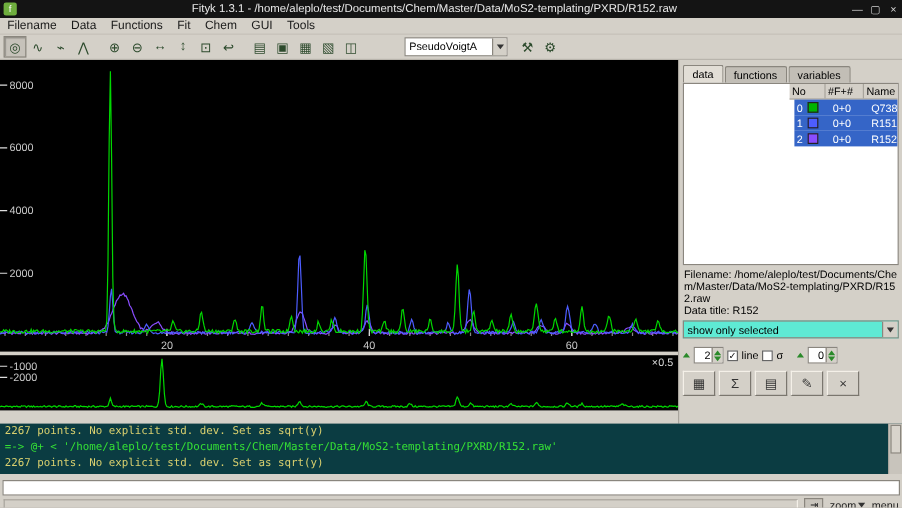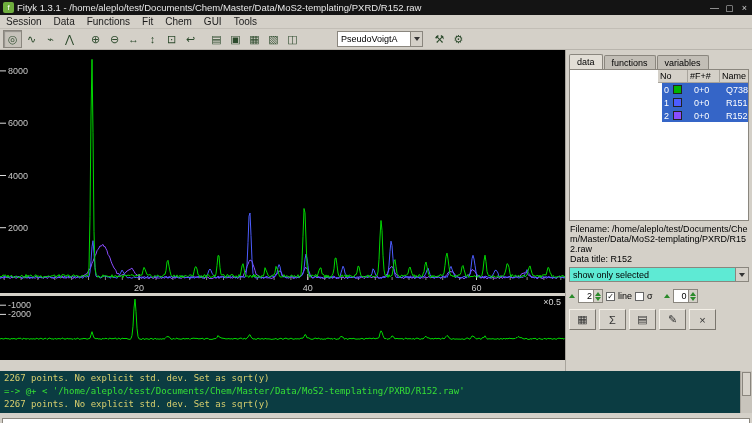--- a/index.html
+++ b/index.html
@@ -2,42 +2,42 @@
 <html><head>
 <meta charset="utf-8">
 <style>
   * { margin:0; padding:0; box-sizing:border-box; }
   body { font-family:"Liberation Sans", sans-serif; background:#888; }
   .window { width:752px; height:423px; background:#d4d0c8; position:relative; display:flex; flex-direction:column; overflow:hidden; }
 
   
   .titlebar { height:15px; background:#141414; color:#e8e8e8; display:flex; align-items:center; font-size:9.5px; flex:0 0 auto; }
   .app-icon { width:11px; height:11px; background:#6fae3e; color:#fff; font-size:8px; display:flex; align-items:center; justify-content:center; margin:0 3px; border-radius:2px; }
-  .win-title { flex:1; text-align:left; white-space:nowrap; overflow:hidden; text-overflow:ellipsis; }
+  .win-title { flex:1; text-align:center; white-space:nowrap; overflow:hidden; text-overflow:ellipsis; }
   .win-btn { width:15px; text-align:center; color:#cfcfcf; font-size:9px; cursor:default; }
 
   
   .menubar { height:14px; background:#d4d0c8; display:flex; align-items:center; font-size:10px; color:#1a1a1a; border-bottom:1px solid #c2beb6; flex:0 0 auto; }
   .menu-item { padding:0 6px; height:100%; display:flex; align-items:center; }
 
   
   .toolbar { height:21px; background:#d4d0c8; display:flex; align-items:center; padding:0 3px; border-bottom:1px solid #b8b4ac; flex:0 0 auto; }
   .tb-group { display:flex; align-items:center; margin-right:7px; }
   .tb-btn { width:19px; height:18px; display:flex; align-items:center; justify-content:center; font-size:11px; color:#2c4a2c; border:1px solid transparent; }
   .tb-btn.active { border:1px solid #8a867e; background:#c6c2ba; box-shadow:inset 1px 1px 1px rgba(0,0,0,.25); }
   .combo { height:16px; background:#fff; border:1px solid #8a867e; display:flex; align-items:center; font-size:9px; padding-left:3px; width:86px; margin-right:7px;margin-left:28px; }
   .combo .arrow-box { margin-left:auto; width:12px; height:100%; background:#d4d0c8; border-left:1px solid #8a867e; display:flex; align-items:center; justify-content:center; }
   .tri-down { width:0; height:0; border-left:3px solid transparent; border-right:3px solid transparent; border-top:4px solid #333; }
 
   
   .content { flex:0 0 303px; display:flex; }
   .plot-col { width:565px; display:flex; flex-direction:column; }
   .main-plot { height:243px; background:#000; position:relative; }
   .splitter { height:3px; background:#d4d0c8; }
-  .aux-plot { height:64px; background:#000; position:relative; }
+  .aux-plot { height:46px; background:#000; position:relative; }
   .aux-scale { position:absolute; top:1px; right:4px; color:#d8d8d8; font-size:9px; }
   .plot-gap { height:11px; background:#d4d0c8; }
 
   
   .sidebar { width:187px; background:#d4d0c8; border-left:1px solid #a8a49c; padding:2px 3px; display:flex; flex-direction:column; font-size:9px; }
   .tabs { display:flex; height:17px; align-items:flex-end; }
   .tab { padding:2px 7px 1px; border:1px solid #8a867e; border-bottom:none; background:#c2beb6; margin-right:1px; border-radius:2px 2px 0 0; }
   .tab.active { background:#e2ded6; padding-bottom:2px; }
   .listbox { border:1px solid #8a867e; background:#fff; height:152px; display:flex; flex-direction:column; overflow:hidden;align-items:flex-end; }
   .thead { display:flex; background:#d4d0c8; border-bottom:1px solid #a8a49c; height:13px; align-items:center; }
@@ -84,21 +84,21 @@
   <div class="titlebar">
     <div class="app-icon">f</div>
     <div class="win-title">Fityk 1.3.1 - /home/aleplo/test/Documents/Chem/Master/Data/MoS2-templating/PXRD/R152.raw</div>
     <div class="win-btn">—</div>
     <div class="win-btn">▢</div>
     <div class="win-btn">×</div>
   </div>
 
   <div class="menubar">
 
-  <span class="menu-item">Session</span>
+  <span class="menu-item">Filename</span>
       <span class="menu-item">Data</span>
       <span class="menu-item">Functions</span>
       <span class="menu-item">Fit</span>
       <span class="menu-item">Chem</span>
       <span class="menu-item">GUI</span>
       <span class="menu-item">Tools</span>
     </div>
 
   <div class="toolbar">
     <div class="tb-group">

